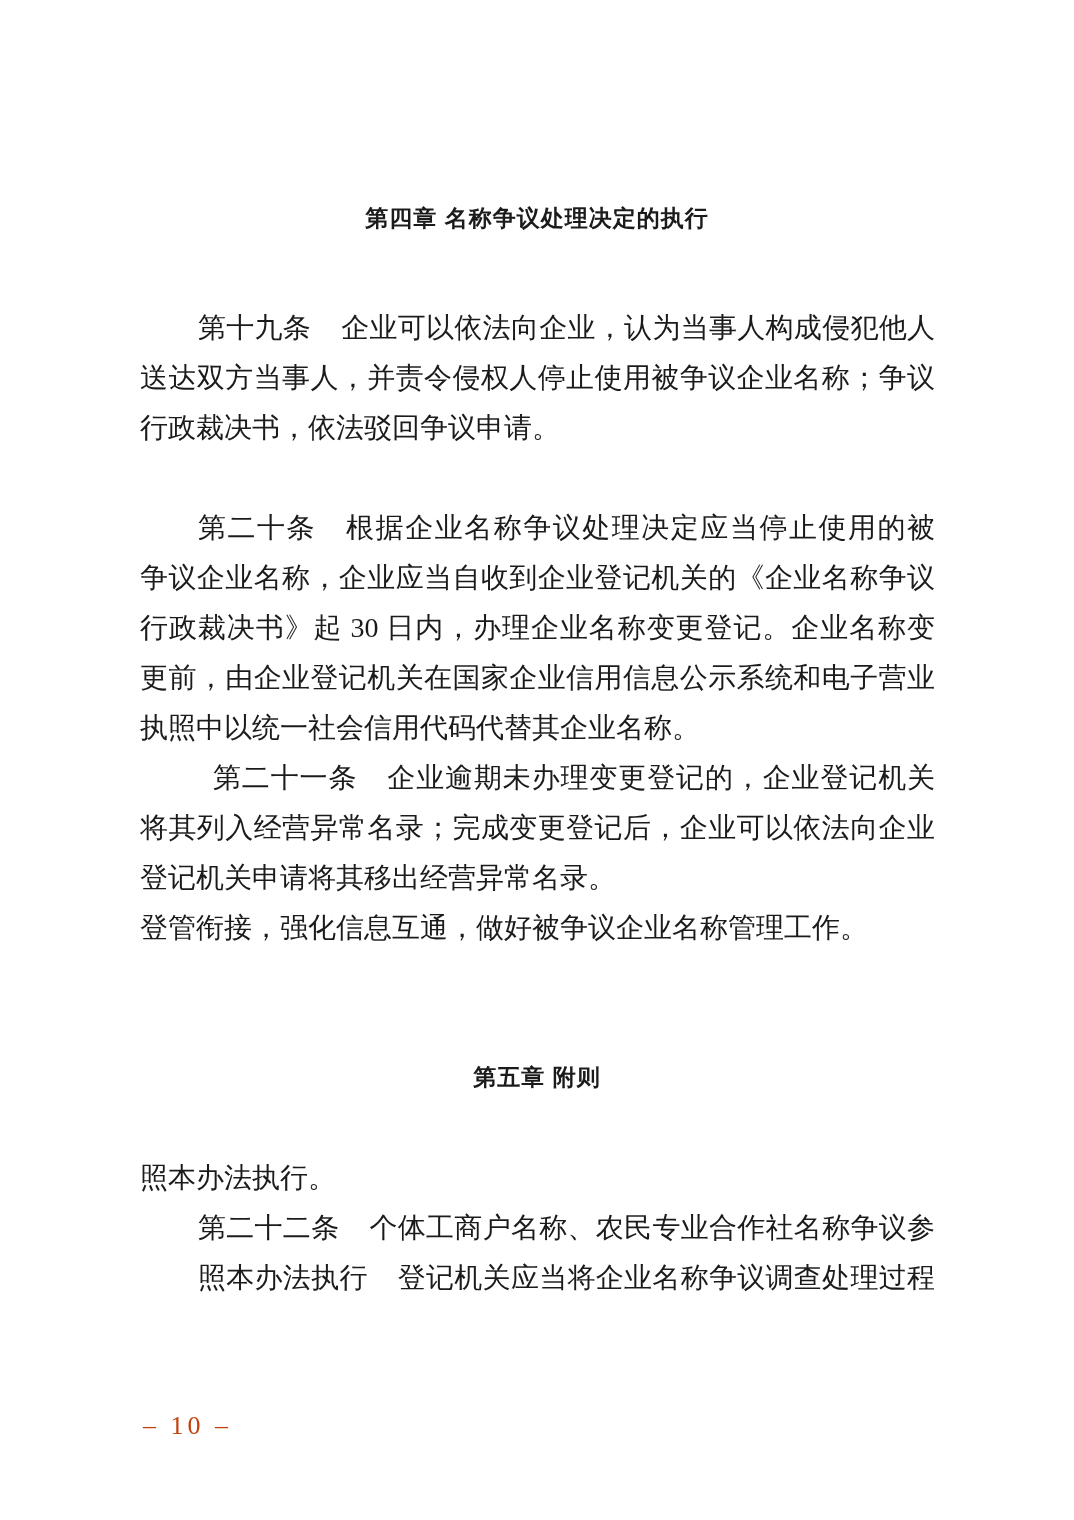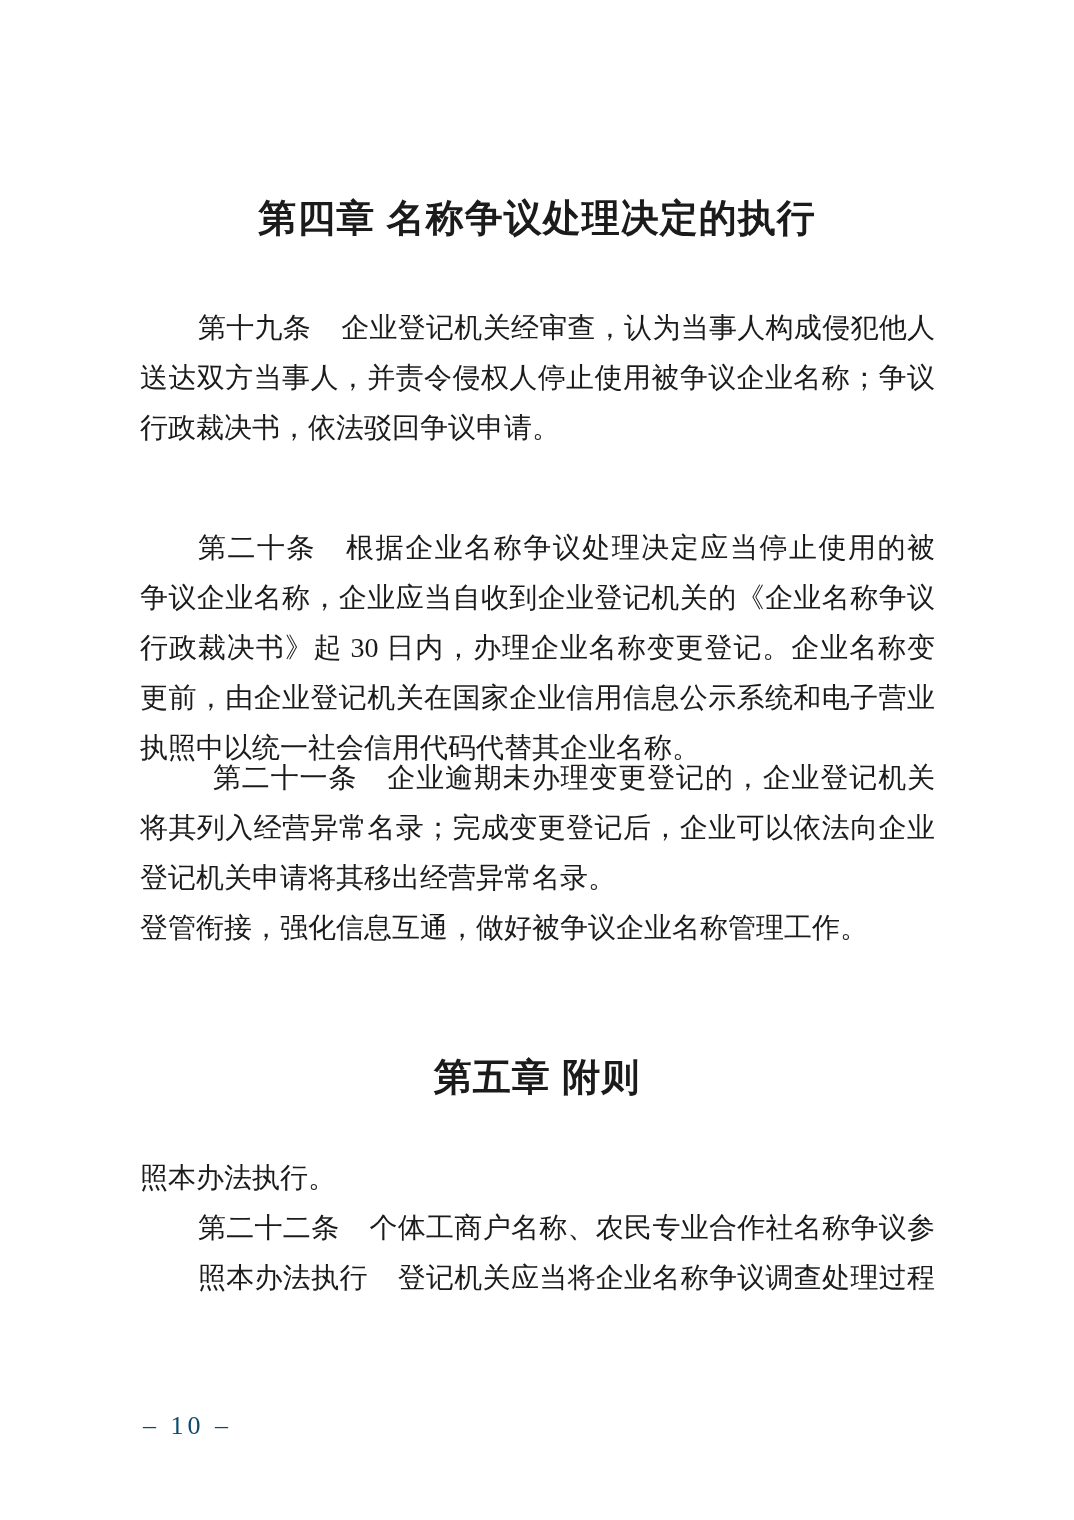--- a/index.html
+++ b/index.html
@@ -15,21 +15,21 @@
   }
   .chapter-title {
     position: absolute;
     left: 0;
     width: 100%;
     height: 50px;
     line-height: 50px;
     text-align: center;
     font-family: "Liberation Sans", sans-serif;
     font-weight: 700;
-    font-size: 38px;
+    font-size: 23px;
     letter-spacing: 1px;
     margin: 0;
   }
   .para {
     position: absolute;
     left: 140px;
     width: 795px;
   }
   .line {
     height: 50px;
@@ -50,37 +50,37 @@
   }
   .art-num:empty { display: none; margin: 0; }
   .page-number {
     position: absolute;
     left: 143px;
     top: 1401px;
     height: 50px;
     line-height: 50px;
     font-size: 26px;
     letter-spacing: 4px;
-    color: #0c4a6e;
+    color: #c2410c;
   }
 </style>
 </head>
 <body>
 
 <div class="page">
 
   <h1 class="chapter-title" style="top:193px">第四章 名称争议处理决定的执行</h1>
 
   <div class="para" style="top:303px">
-    <div class="line j first-i"><b class="art-num">第十九条</b><span>企业登记机关经审查，认为当事人构成侵犯他人</span></div>
+    <div class="line j first-i"><b class="art-num">第十九条</b><span>企业可以依法向企业，认为当事人构成侵犯他人</span></div>
     <div class="line j">送达双方当事人，并责令侵权人停止使用被争议企业名称；争议</div>
     <div class="line">行政裁决书，依法驳回争议申请。</div>
   </div>
 
-  <div class="para" style="top:523px">
+  <div class="para" style="top:503px">
     <div class="line j first-i"><b class="art-num">第二十条</b><span>根据企业名称争议处理决定应当停止使用的被</span></div>
     <div class="line j">争议企业名称，企业应当自收到企业登记机关的《企业名称争议</div>
     <div class="line j">行政裁决书》起 30 日内，办理企业名称变更登记。企业名称变</div>
     <div class="line j">更前，由企业登记机关在国家企业信用信息公示系统和电子营业</div>
     <div class="line">执照中以统一社会信用代码代替其企业名称。</div>
   </div>
 
   <div class="para" style="top:753px">
     <div class="line j first-i-lg"><b class="art-num">第二十一条</b><span>企业逾期未办理变更登记的，企业登记机关</span></div>
     <div class="line j">将其列入经营异常名录；完成变更登记后，企业可以依法向企业</div>

